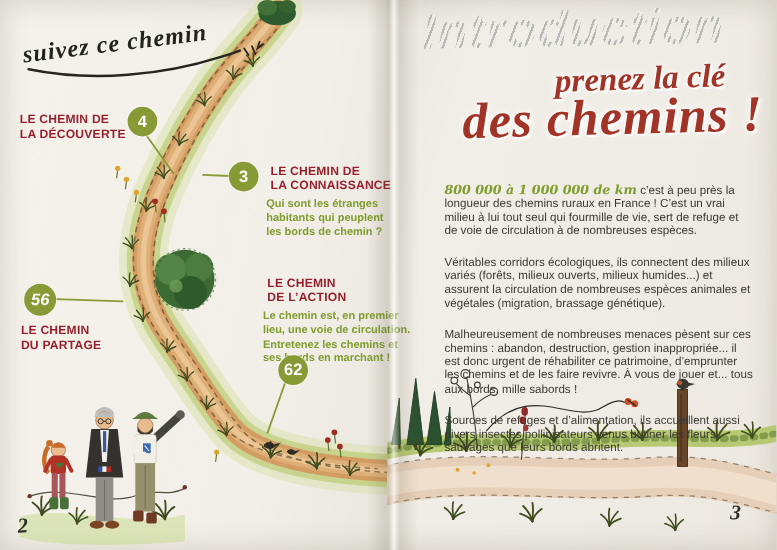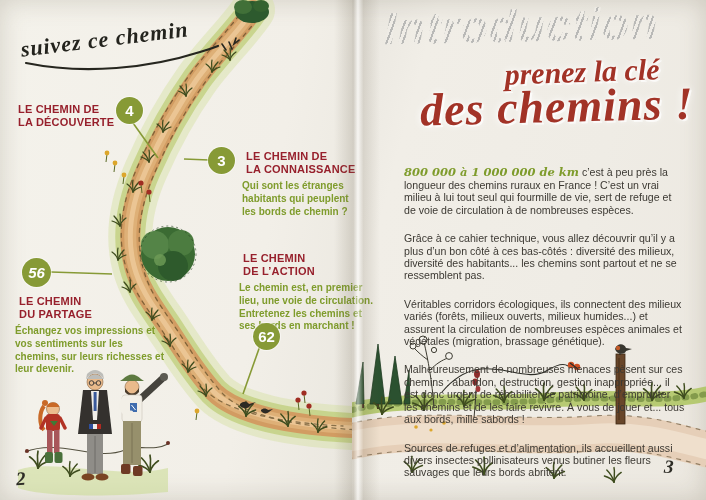--- a/index.html
+++ b/index.html
@@ -211,21 +211,20 @@
     <div class="num" style="left:116px;top:97px;">4</div>
 
     <div class="sec" style="left:242px;top:146px;width:118px;">
       <h3><span>LE CHEMIN DE</span><br><span>LA CONNAISSANCE</span></h3>
       <p>Qui sont les étranges habitants qui peuplent les bords de chemin ?</p>
     </div>
     <div class="num" style="left:208px;top:147px;">3</div>
 
     <div class="sec" style="left:15px;top:291px;width:152px;">
       <h3><span>LE CHEMIN</span><br><span>DU PARTAGE</span></h3>
-      <p>Échangez vos impressions et vos sentiments sur les chemins, sur leurs richesses et leur devenir.</p>
     </div>
     <div class="num" style="left:22px;top:258px;width:29px;height:29px;line-height:29px;font-style:italic;">56</div>
 
     <div class="sec" style="left:239px;top:248px;width:134px;">
       <h3><span>LE CHEMIN</span><br><span>DE L’ACTION</span></h3>
       <p>Le chemin est, en premier lieu, une voie de circulation. Entretenez les chemins et ses bords en marchant !</p>
     </div>
     <div class="num" style="left:253px;top:323px;text-align:center;">62</div>
 
     <div class="pageno" style="left:16px;top:468px;transform:rotate(-4deg);">2</div>
@@ -306,21 +305,20 @@
           <circle cx="79" cy="100" r="1.6" fill="#dca62b"></circle>
       </g>
     </svg>
 
     <div class="txt watermark" style="position:absolute;left:32px;top:2px;">Introduction</div>
     <div class="txt title1" style="left:104px;">prenez la clé</div>
     <div class="txt title2" style="left:52px;">des chemins !</div>
 
     <div class="txt body-text" style="left:36px;">
       <p><span class="hl">800 000 à 1 000 000 de km</span><span> c’est à peu près la longueur des chemins ruraux en France ! C’est un vrai milieu à lui tout seul qui fourmille de vie, sert de refuge et de voie de circulation à de nombreuses espèces.</span></p>
-      <p>Grâce à ce cahier technique, vous allez découvrir qu’il y a plus d’un bon côté à ces bas-côtés : diversité des milieux, diversité des habitants... les chemins sont partout et ne se ressemblent pas.</p>
       <p>Véritables corridors écologiques, ils connectent des milieux variés (forêts, milieux ouverts, milieux humides...) et assurent la circulation de nombreuses espèces animales et végétales (migration, brassage génétique).</p>
       <p>Malheureusement de nombreuses menaces pèsent sur ces chemins : abandon, destruction, gestion inappropriée... il est donc urgent de réhabiliter ce patrimoine, d’emprunter les chemins et de les faire revivre. À vous de jouer et... tous aux bords, mille sabords !</p>
       <p>Sources de refuges et d’alimentation, ils accueillent aussi divers insectes pollinisateurs venus butiner les fleurs sauvages que leurs bords abritent.</p>
     </div>
 
     <div class="pageno" style="left:312px;top:456px;transform:rotate(3deg);">3</div>
   </div>
 
   <div id="fold"></div>
 </div>

